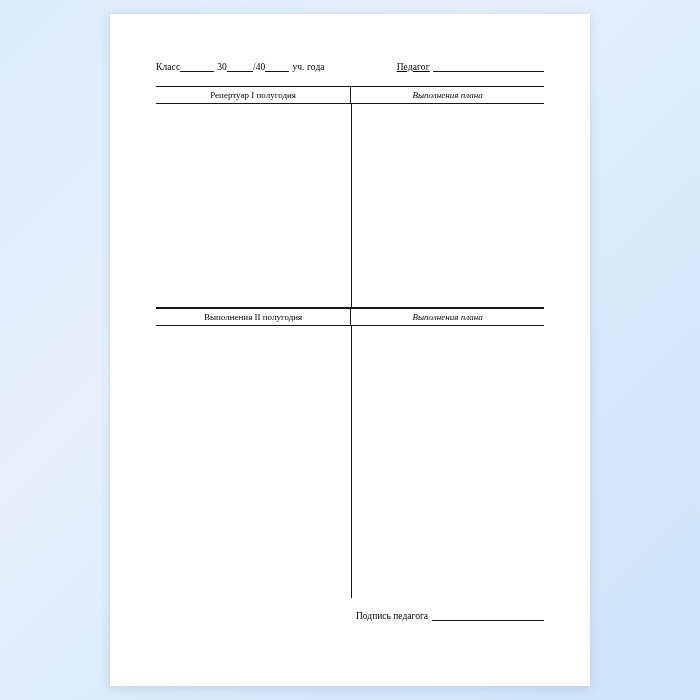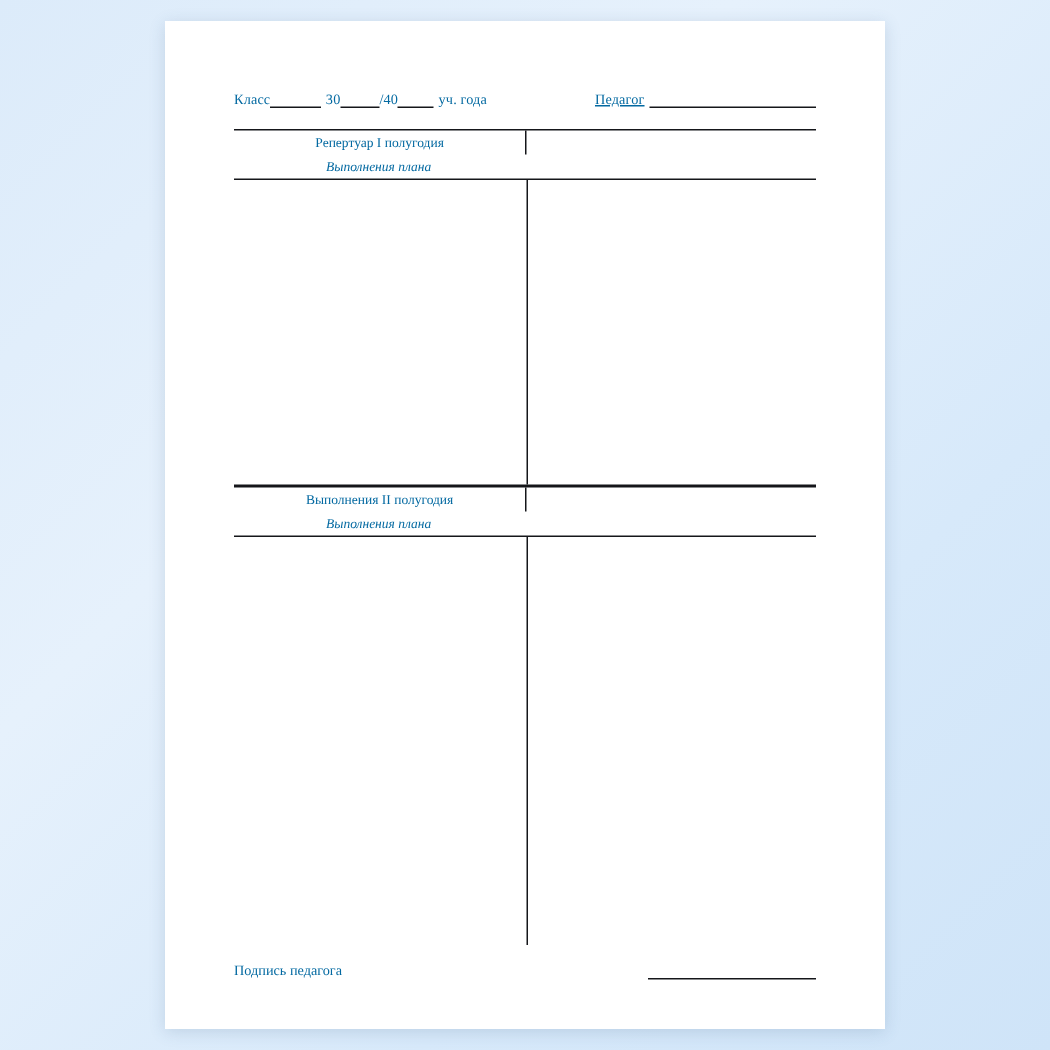--- a/index.html
+++ b/index.html
@@ -32,21 +32,21 @@
     background: #ffffff;
     box-shadow: 0 2px 10px rgba(60, 95, 135, 0.18);
   }
 
   .sheet-inner {
     position: absolute;
     left: 46px;
     top: 42px;
     width: 388px;
     height: 586px;
-    color: #0369a1;
+    color: #000000;
   }
 
   
   .header-row {
     display: flex;
     align-items: flex-end;
     font-size: 9.5px;
     letter-spacing: .1px;
     height: 16px;
   }
@@ -76,21 +76,20 @@
   .gap2 { display: inline-block; width: 3px; }
 
   
   .table-block {
     margin-top: 14px;
   }
   .tbl-head {
     display: flex;
     border-top: 1.3px solid #15161a;
     border-bottom: 1.3px solid #15161a;
-    flex-direction: column;
   }
   .tbl-head .cell {
     font-size: 9px;
     text-align: center;
     padding: 3px 0 3px;
     box-sizing: border-box;
   }
   .tbl-head .cell.left {
     width: 50.3%;
     border-right: 1.1px solid #15161a;
@@ -111,21 +110,21 @@
     width: 0;
     border-left: 1.1px solid #15161a;
   }
   .tbl-body.first { height: 204px; border-bottom: 1.3px solid #15161a; }
   .tbl-body.second { height: 272px; }
 
   
   .footer-row {
     display: flex;
     align-items: flex-end;
-    justify-content: space-between;
+    justify-content: flex-end;
     font-size: 9.5px;
     margin-top: 12px;
     white-space: nowrap;
   }
   .footer-row .rule.sig {
     width: 112px;
     margin-left: 4px;
   }
 </style>
 </head>

